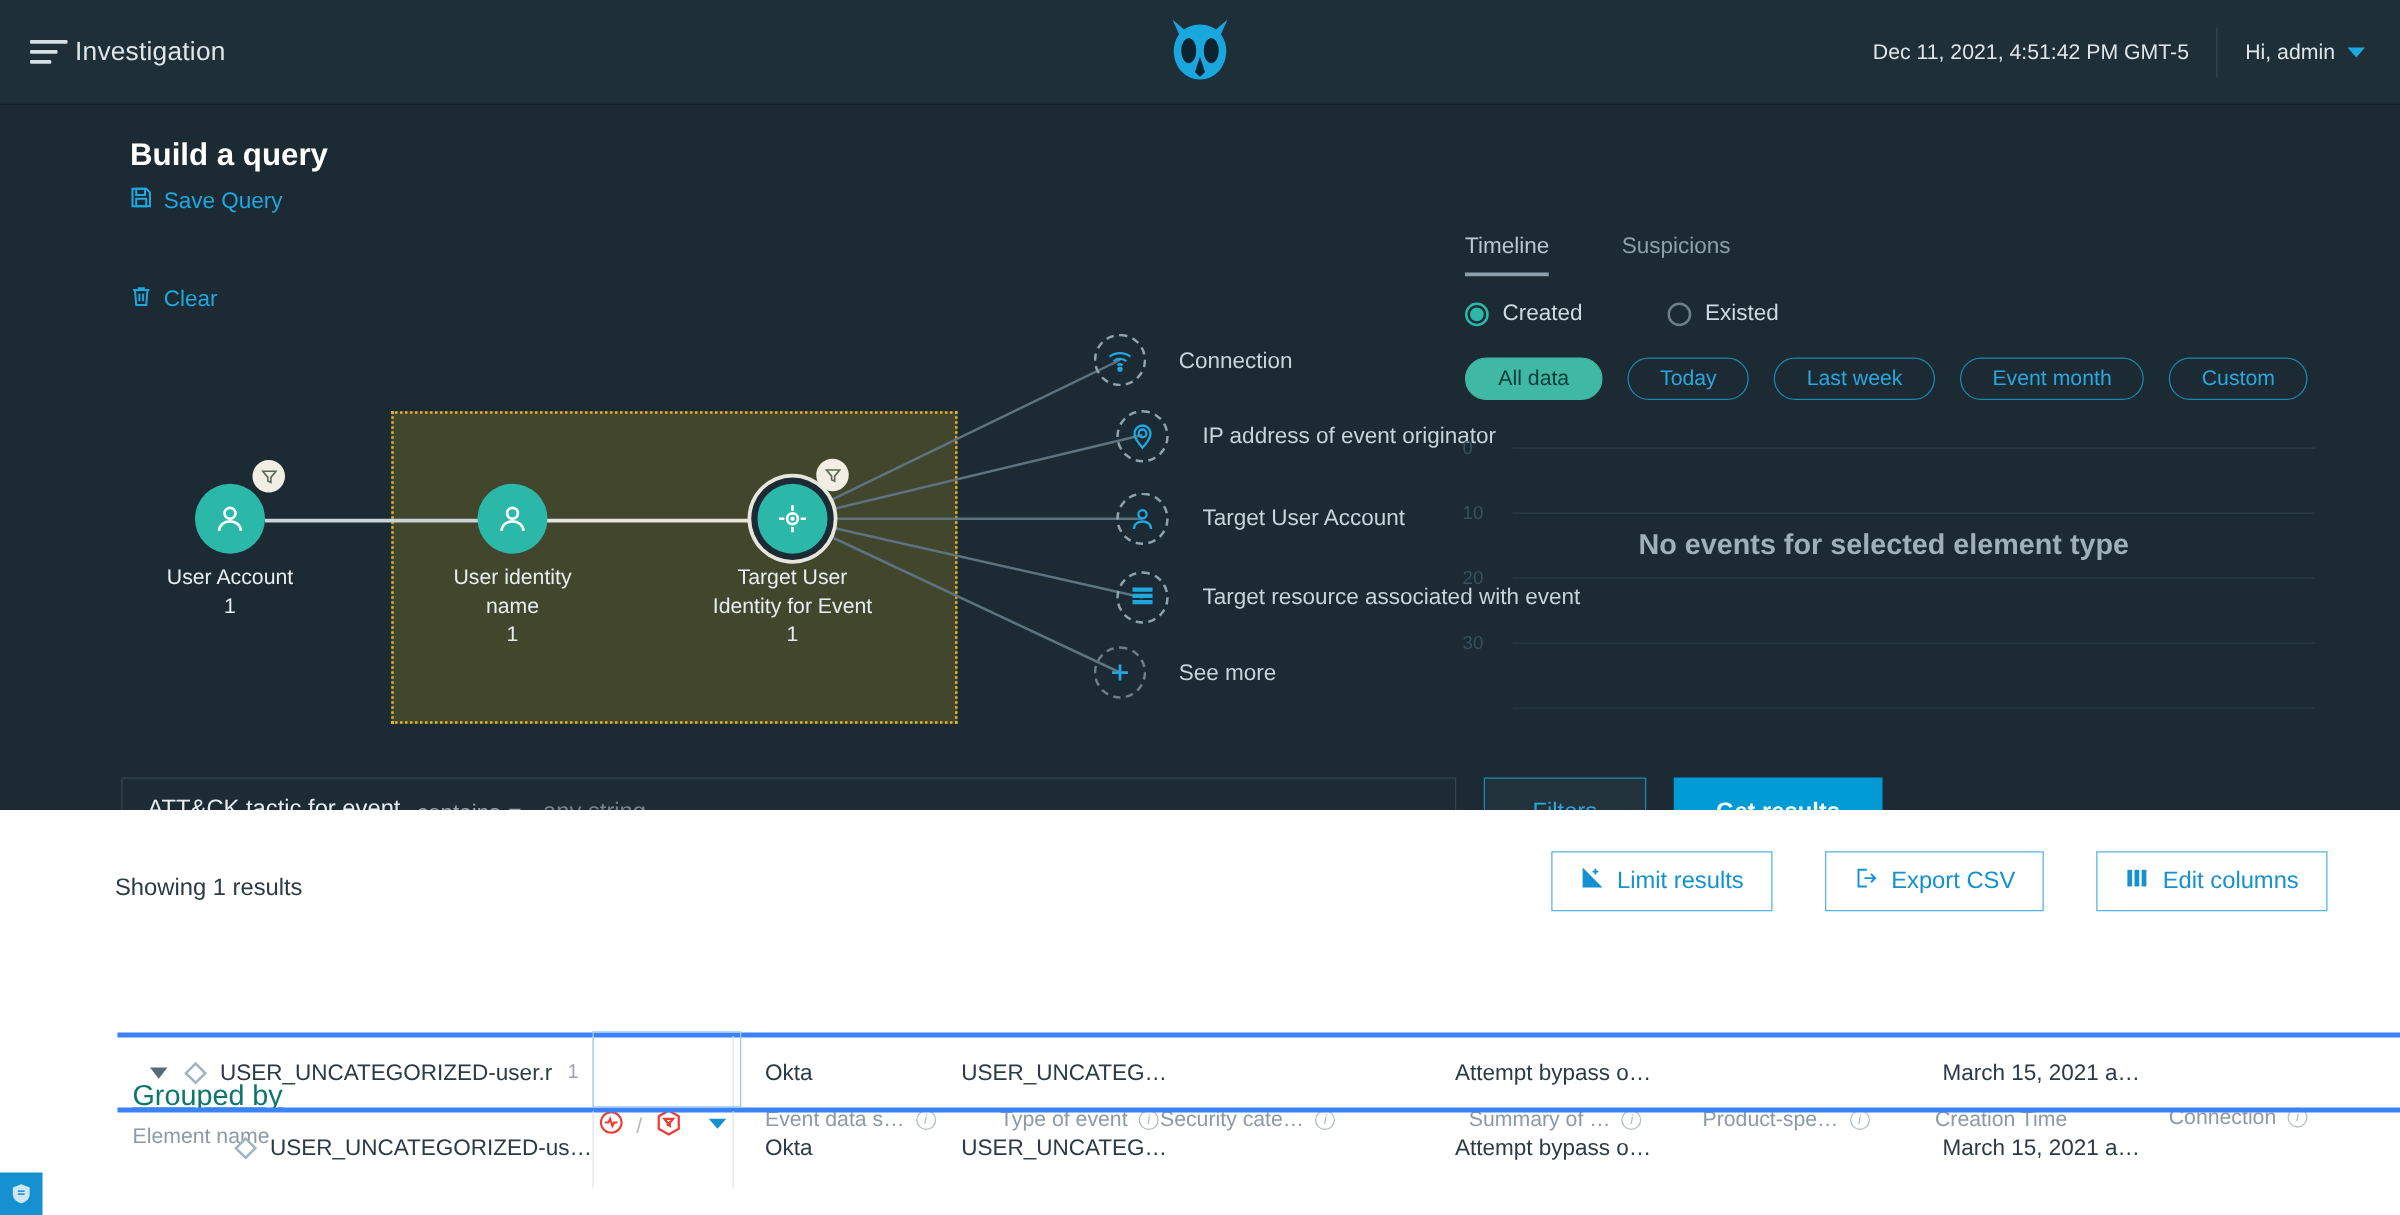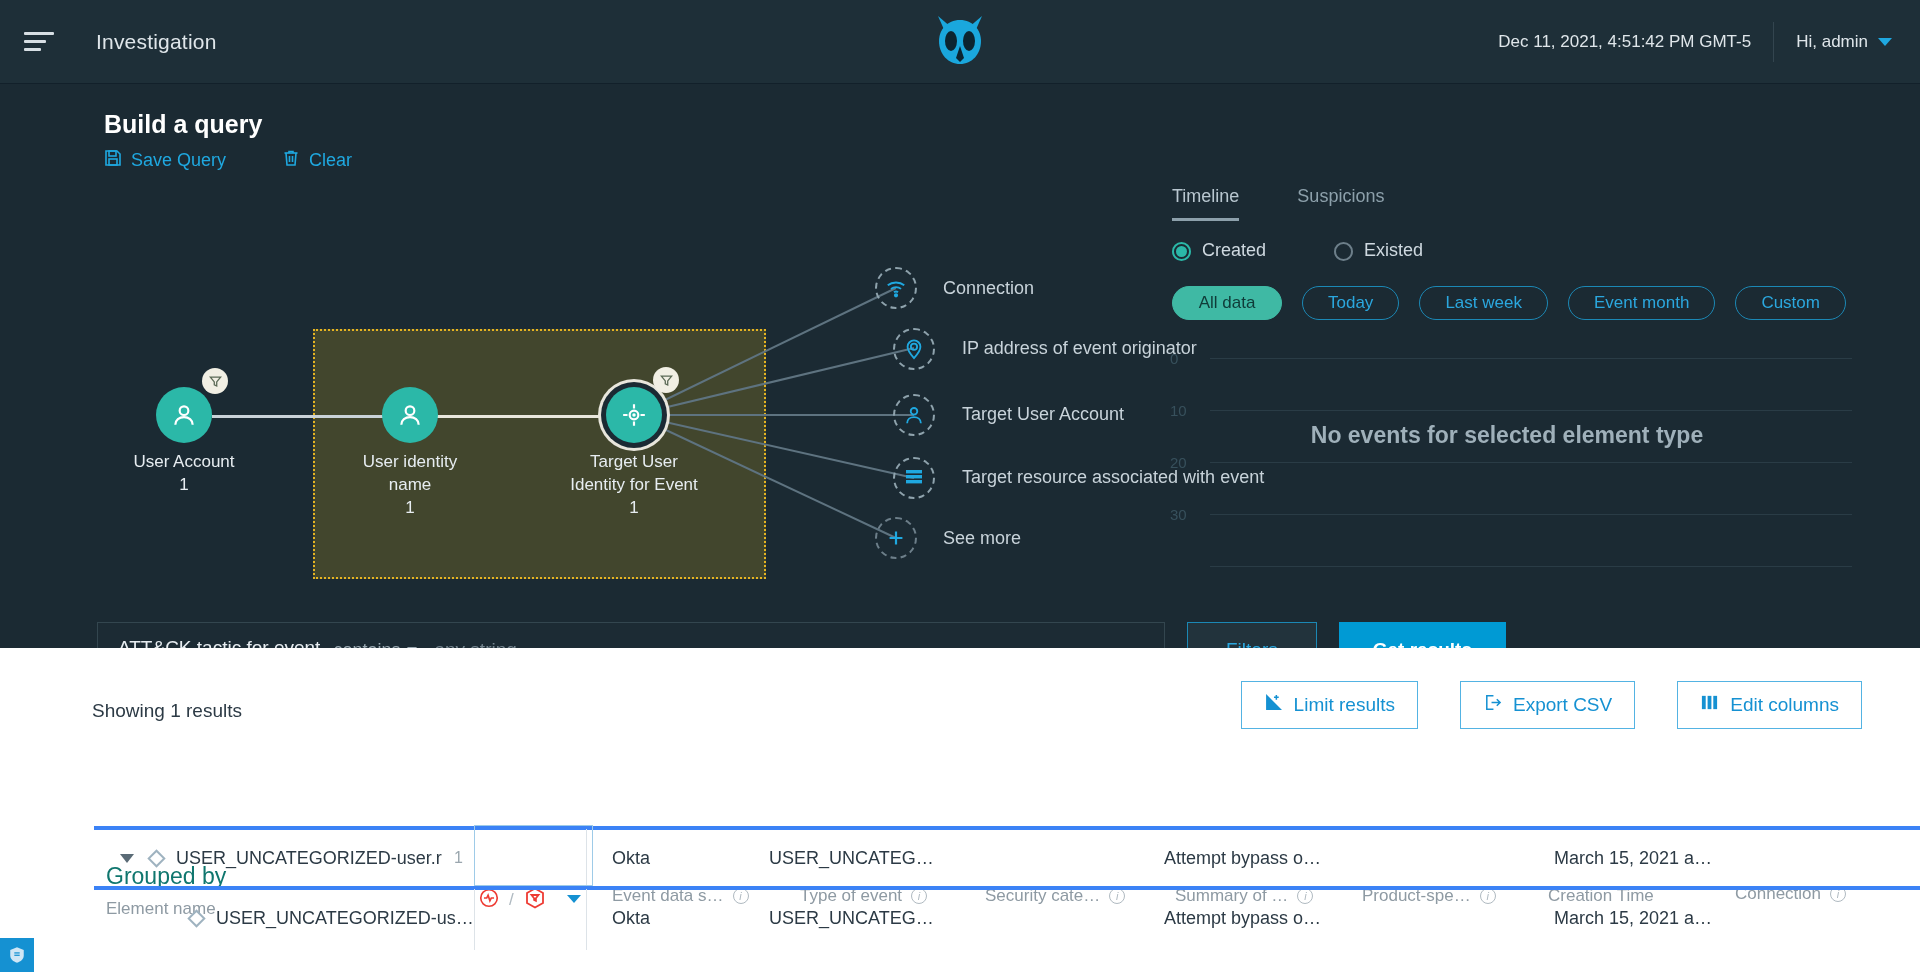--- a/index.html
+++ b/index.html
@@ -16,36 +16,36 @@
     position: absolute; top: 0; left: 0; width: 1920px; height: 84px;
     background: #1e2f38; border-bottom: 1px solid #12202a;
     display: flex; align-items: center;
   }
   .hamburger { margin-left: 24px; width: 36px; height: 30px;
     display: flex; flex-direction: column; justify-content: center; gap: 5px; cursor: pointer; }
   .hamburger i { display: block; height: 3px; background: #d7dfe4; border-radius: 1px; }
   .hamburger i:nth-child(1) { width: 30px; }
   .hamburger i:nth-child(2) { width: 22px; }
   .hamburger i:nth-child(3) { width: 17px; }
-  .topbar-title { margin-left: 36px; color: #dfe6ea; font-size: 21px; letter-spacing: .2px; }
+  .topbar-title { color: #dfe6ea; font-size: 21px; letter-spacing: .2px; }
   .logo { position: absolute; left: 50%; top: 50%; transform: translate(-50%,-50%); }
   .topbar-right { position: absolute; right: 28px; top: 50%; transform: translateY(-50%);
     display: flex; align-items: center; color: #dfe6ea; font-size: 17px; }
   .ts { padding-right: 22px; }
   .divider-v { width: 1px; height: 40px; background: #33454f; }
   .user { padding-left: 22px; display: flex; align-items: center; gap: 10px; cursor: pointer; }
   .caret-down { width: 0; height: 0; border-left: 7px solid transparent;
     border-right: 7px solid transparent; border-top: 8px solid #1fa8e0; }
 
   
   .query-panel { position: absolute; top: 84px; left: 12px; width: 1920px; height: 564px;
     background: #1b2a33; }
   .build-title { position: absolute; left: 92px; top: 26px; color: #fff;
     font-size: 25px; font-weight: bold; }
-  .qlinks { position: absolute; left: 92px; top: 65px; display: flex; gap: 56px; }
+  .qlinks { position: absolute; left: 92px; top: 65px; display: flex; gap: 56px; flex-direction: column; }
   .qlink { display: flex; align-items: center; gap: 9px; color: #1fa8e0;
     font-size: 18px; cursor: pointer; }
 
   
   .graph { position: absolute; left: 0; top: 84px; width: 1250px; height: 440px; }
   .sel-box { position: absolute; left: 301px; top: 161px; width: 453px; height: 250px;
     background: rgba(121,110,38,.42); border: 2px dotted #e6b422; }
   .node { position: absolute; width: 56px; height: 56px; border-radius: 50%;
     background: #2bb8a8; display: flex; align-items: center; justify-content: center; cursor: pointer; }
   .node.ring { box-shadow: 0 0 0 5px #1b2a33, 0 0 0 8px #e8e6dc; }
@@ -417,21 +417,21 @@
       </div>
 
       <div class="th" style="left:612px; top:130px;">
         <span>Event data s…</span>
         <span class="info-i">i</span>
       </div>
       <div class="th" style="left:800px; top:130px;">
         <span>Type of event</span>
         <span class="info-i">i</span>
       </div>
-      <div class="th" style="left:985px; top:130px;">
+      <div class="th" style="left:928px; top:130px;">
         <span>Security cate…</span>
         <span class="info-i">i</span>
       </div>
       <div class="th" style="left:1175px; top:130px;">
         <span>Summary of …</span>
         <span class="info-i">i</span>
       </div>
       <div class="th" style="left:1362px; top:130px;">
         <span>Product-spe…</span>
         <span class="info-i">i</span>

